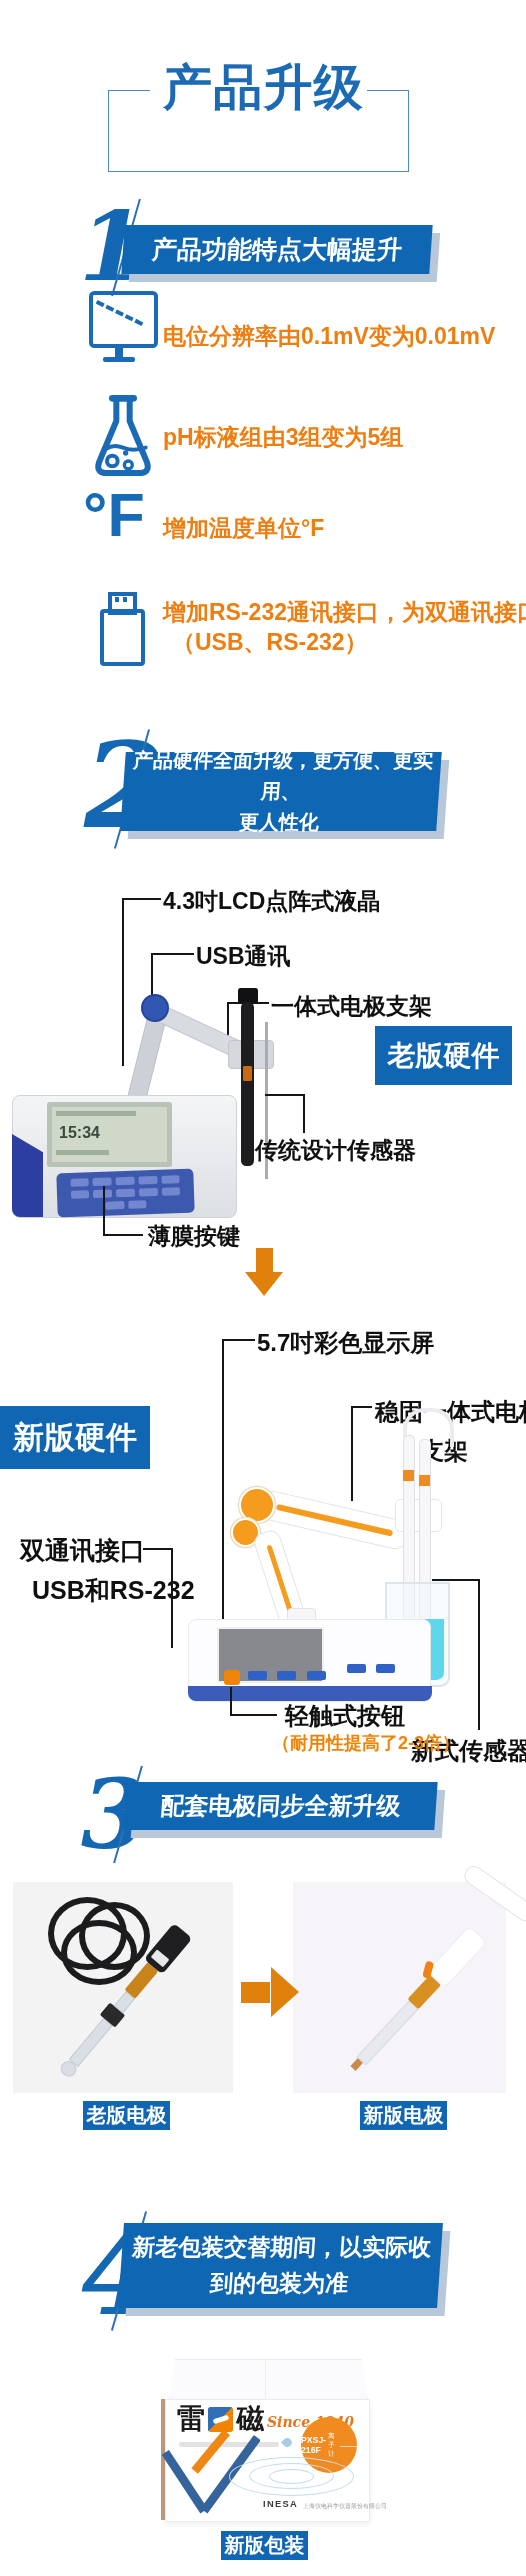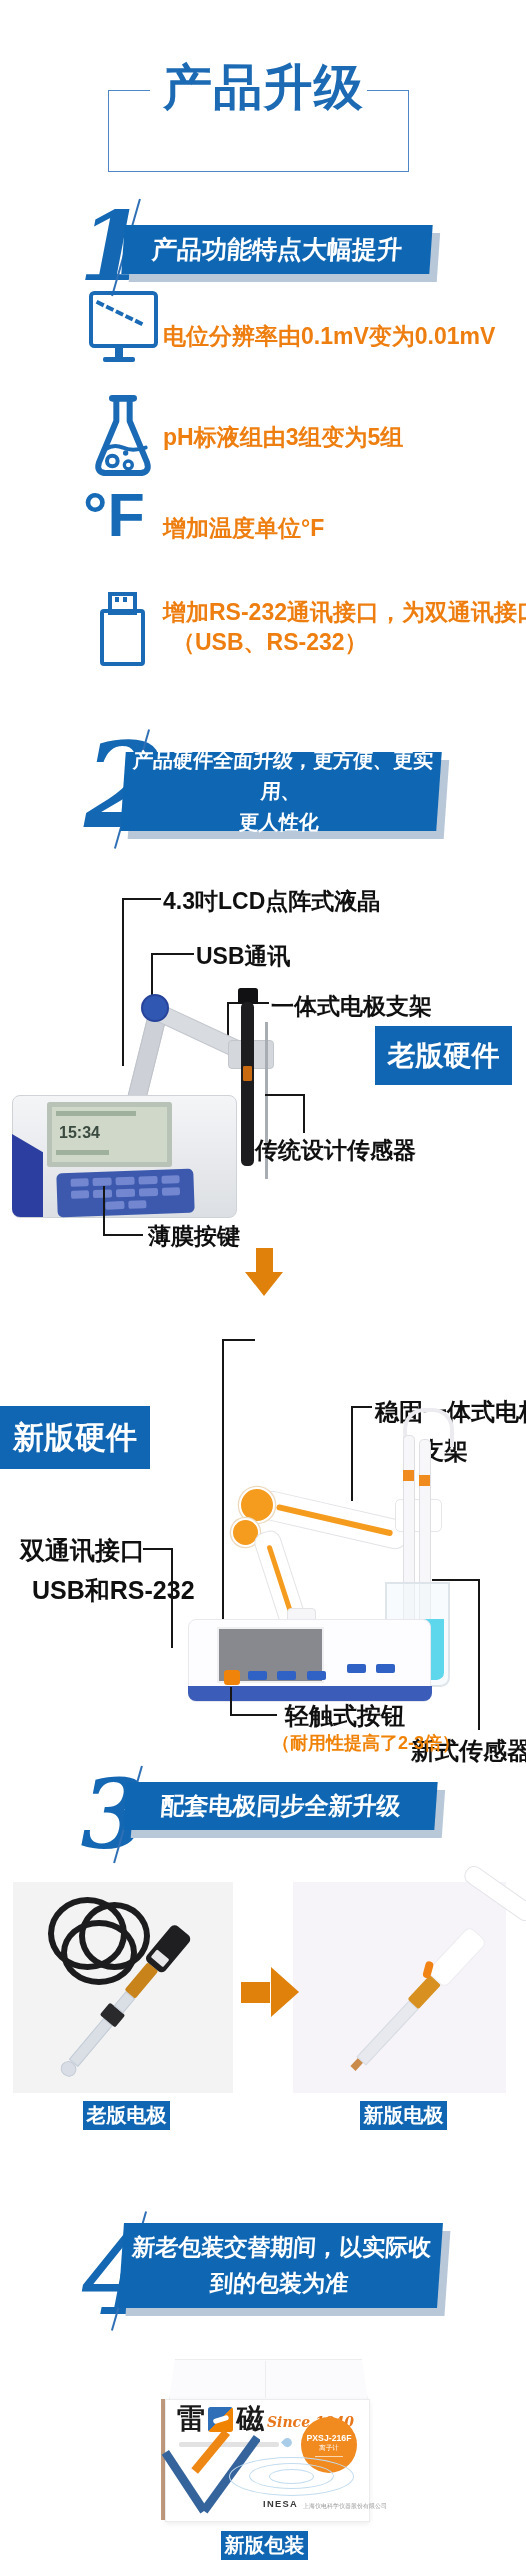--- a/index.html
+++ b/index.html
@@ -142,21 +142,21 @@
             box-shadow:0 2px 5.3px rgba(0,0,0,0.07);}
   .bx-brand{position:absolute;left:177px;top:2405px;display:flex;align-items:center;gap:3.3px;}
   .bx-zi{font-size:28px;font-weight:bold;color:#1a1a1a;line-height:1;}
   .bx-logo{position:relative;width:25px;height:25px;border-radius:2.7px;
            background:linear-gradient(135deg,#2e6fb7 50%,#f08300 50%);}
   .bx-logo::after{content:"";position:absolute;left:4.7px;top:10px;width:16px;height:5.3px;background:#fff;border-radius:2.7px;transform:rotate(-18deg);}
   .bx-since{position:absolute;left:267px;top:2414px;font-family:"DejaVu Serif",serif;font-style:italic;
             font-weight:bold;font-size:14px;color:#e8761b;}
   .bx-tagline{position:absolute;left:179px;top:2442px;width:100px;height:4.7px;background:#e2e2e2;border-radius:2px;}
   .bx-badge{position:absolute;left:301px;top:2417px;width:56px;height:56px;border-radius:50%;background:#f18a1f;
-            display:flex;flex-direction:column;align-items:center;justify-content:center;color:#fff;}
+            display:flex;flex-direction:row;align-items:center;justify-content:center;color:#fff;}
   .bx-model{font-size:8.7px;font-weight:bold;}
   .bx-model-sub{font-size:6.7px;margin-top:1.3px;}
   .bx-badge-bar{width:28px;height:1.3px;background:rgba(255,255,255,0.65);margin-top:2.7px;}
   .bx-ripple{position:absolute;border:1.3px solid #c3dcef;border-radius:50%;}
   .bx-drop{position:absolute;left:283px;top:2438px;width:8.7px;height:8.7px;background:#a9cde9;border-radius:50% 50% 50% 0;transform:rotate(45deg);}
   .bx-inesa{position:absolute;left:263px;top:2499px;font-size:9.3px;font-weight:bold;color:#3a3a3a;letter-spacing:1.3px;}
   .bx-company{position:absolute;left:303px;top:2502px;font-size:6px;color:#9a9a9a;}
 </style>
 </head>
 <body>
@@ -255,20 +255,21 @@
   <div class="vline" style="left:303px;top:1094px;height:39px;"></div>
   <div class="callout" style="left:227px;top:1135px;font-size:23px;margin-left:28px;">传统设计传感器</div>
 
   <div class="vline" style="left:103px;top:1186px;height:50px;"></div>
   <div class="hline" style="left:103px;top:1234px;width:40px;"></div>
   <div class="callout" style="left:148px;top:1221px;font-size:23px;">薄膜按键</div>
 
   <div class="arr-down-shaft"></div>
   <div class="arr-down-head"></div>
 
+  <div class="callout" style="left:257px;top:1327px;font-size:24px;">5.7吋彩色显示屏</div>
   <div class="hline" style="left:222px;top:1339px;width:33px;"></div>
   <div class="vline" style="left:222px;top:1339px;height:319px;"></div>
 
   <div class="blue-badge" style="left:0px;top:1406px;width:150px;height:63px;font-size:31px;">新版硬件</div>
 
   <div class="hline" style="left:351px;top:1406px;width:21.3px;"></div>
   <div class="vline" style="left:351px;top:1406px;height:95px;"></div>
   <div class="callout" style="left:375px;top:1396px;font-size:24px;">稳固一体式电极</div>
   <div class="callout" style="left:420px;top:1435px;font-size:24px;">支架</div>
 

